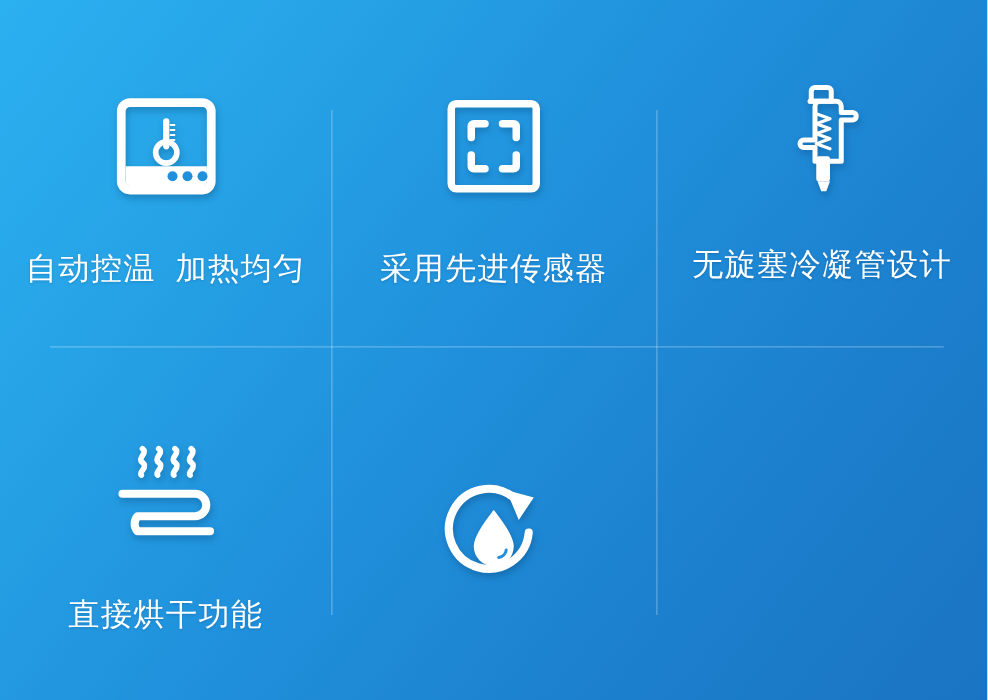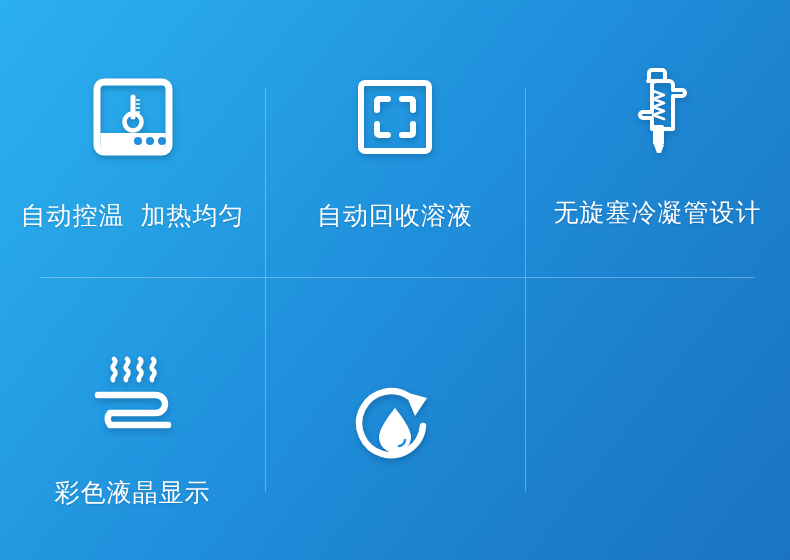--- a/index.html
+++ b/index.html
@@ -111,21 +111,21 @@
     <div class="feature-cell row1">
       <span class="icon-wrap">
         <svg width="76" height="76" viewBox="0 0 76 76" fill="none" xmlns="http://www.w3.org/2000/svg">
           <rect x="4" y="4" width="68" height="68" rx="4" ry="4" stroke="#FFFFFF" stroke-width="6"></rect>
           <path d="M20 31 V22 a2 2 0 0 1 2 -2 h9" stroke="#FFFFFF" stroke-width="6" stroke-linecap="round" fill="none"></path>
           <path d="M45 20 h9 a2 2 0 0 1 2 2 v9" stroke="#FFFFFF" stroke-width="6" stroke-linecap="round" fill="none"></path>
           <path d="M56 45 v9 a2 2 0 0 1 -2 2 h-9" stroke="#FFFFFF" stroke-width="6" stroke-linecap="round" fill="none"></path>
           <path d="M31 56 h-9 a2 2 0 0 1 -2 -2 v-9" stroke="#FFFFFF" stroke-width="6" stroke-linecap="round" fill="none"></path>
         </svg>
       </span>
-      <div class="feature-label">自动回收溶液</div>
+      <div class="feature-label">采用先进传感器</div>
     </div>
 
 
     <div class="feature-cell row2">
       <span class="icon-wrap">
         <svg width="60" height="90" viewBox="0 0 60 90" fill="none" xmlns="http://www.w3.org/2000/svg">
           <path d="M24 3 h10 a3 3 0 0 1 3 3 v8 h-16 v-8 a3 3 0 0 1 3 -3 Z" stroke="#FFFFFF" stroke-width="4" fill="none"></path>
           <path d="M20 14 h21 a4 4 0 0 1 4 4 v5 h9 a3 3 0 0 1 0 6 h-9 v33 h-21 v-11 h-9 a3 3 0 0 1 0 -6 h9 v-27 a4 4 0 0 1 4 -4 Z" stroke="#FFFFFF" stroke-width="4" stroke-linejoin="round" fill="none"></path>
           <path d="M25 24 l11 4 l-11 4 l11 4 l-11 4 l11 4 l-11 4 l11 4" stroke="#FFFFFF" stroke-width="2.6" stroke-linejoin="round" stroke-linecap="round" fill="none"></path>
           <rect x="25" y="58" width="11" height="20" rx="2" fill="#FFFFFF"></rect>
@@ -140,21 +140,21 @@
         <svg width="82" height="74" viewBox="0 0 82 74" fill="none" xmlns="http://www.w3.org/2000/svg">
           <g stroke="#FFFFFF" stroke-width="4.6" stroke-linecap="round" fill="none">
             <path d="M22 4 c5 4 -5 7 0 11 c5 4 -3 7 -1 10"></path>
             <path d="M35 4 c5 4 -5 7 0 11 c5 4 -3 7 -1 10"></path>
             <path d="M48 4 c5 4 -5 7 0 11 c5 4 -3 7 -1 10"></path>
             <path d="M61 4 c5 4 -5 7 0 11 c5 4 -3 7 -1 10"></path>
           </g>
           <path d="M6 40 H64 a9 9 0 0 1 0 18 H18 a9 9 0 0 0 0 12 H76" stroke="#FFFFFF" stroke-width="6.5" stroke-linecap="round" stroke-linejoin="round" fill="none"></path>
         </svg>
       </span>
-      <div class="feature-label">彩色液晶显示</div>
+      <div class="feature-label">直接烘干功能</div>
     </div>
 
     <div class="feature-cell row2">
       <span class="icon-wrap">
         <svg width="84" height="84" viewBox="0 0 84 84" fill="none" xmlns="http://www.w3.org/2000/svg">
           <path d="M58 14 A32 32 0 1 0 70 42" stroke="#FFFFFF" stroke-width="6.5" stroke-linecap="round" fill="none"></path>
           <path d="M52 8 L74 14 L62 32 Z" fill="#FFFFFF"></path>
           <path d="M42 24 C42 24 58 43 58 53 a16 16 0 0 1 -32 0 c0 -10 16 -29 16 -29 Z" fill="#FFFFFF"></path>
           <path d="M46 62 a7 7 0 0 0 6 -6" stroke="#2090DC" stroke-width="2.4" stroke-linecap="round" fill="none"></path>
         </svg>

